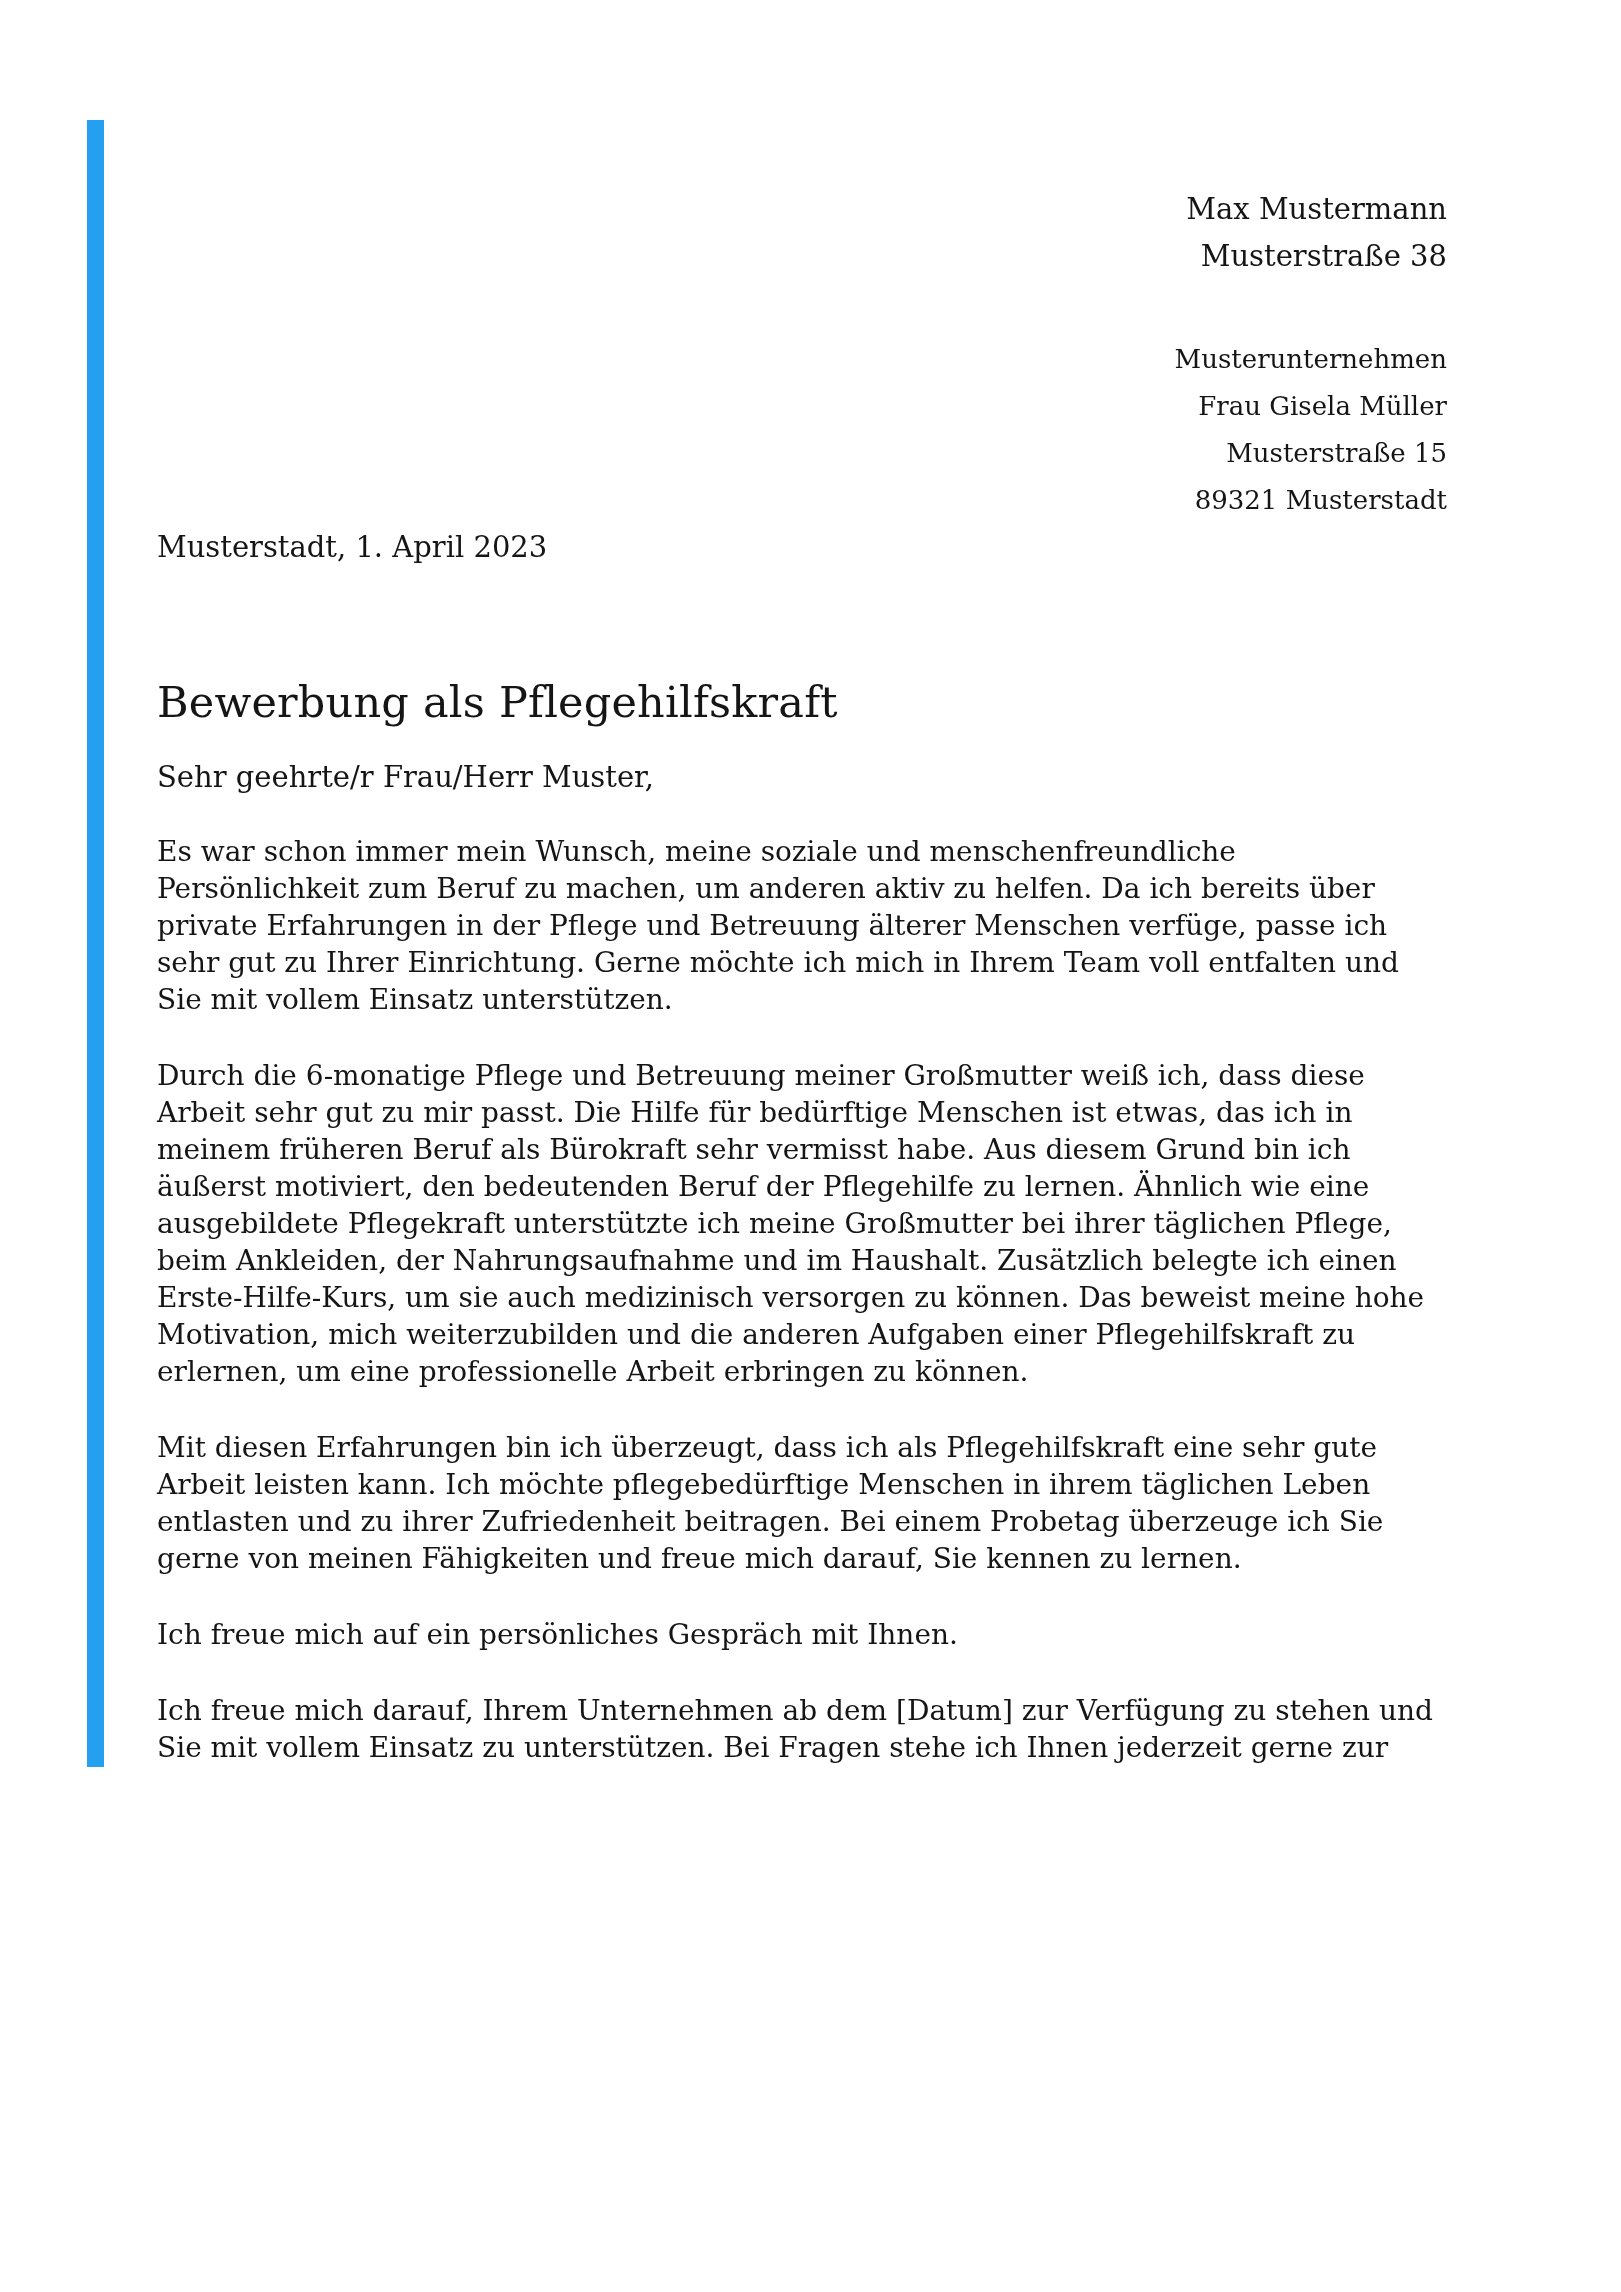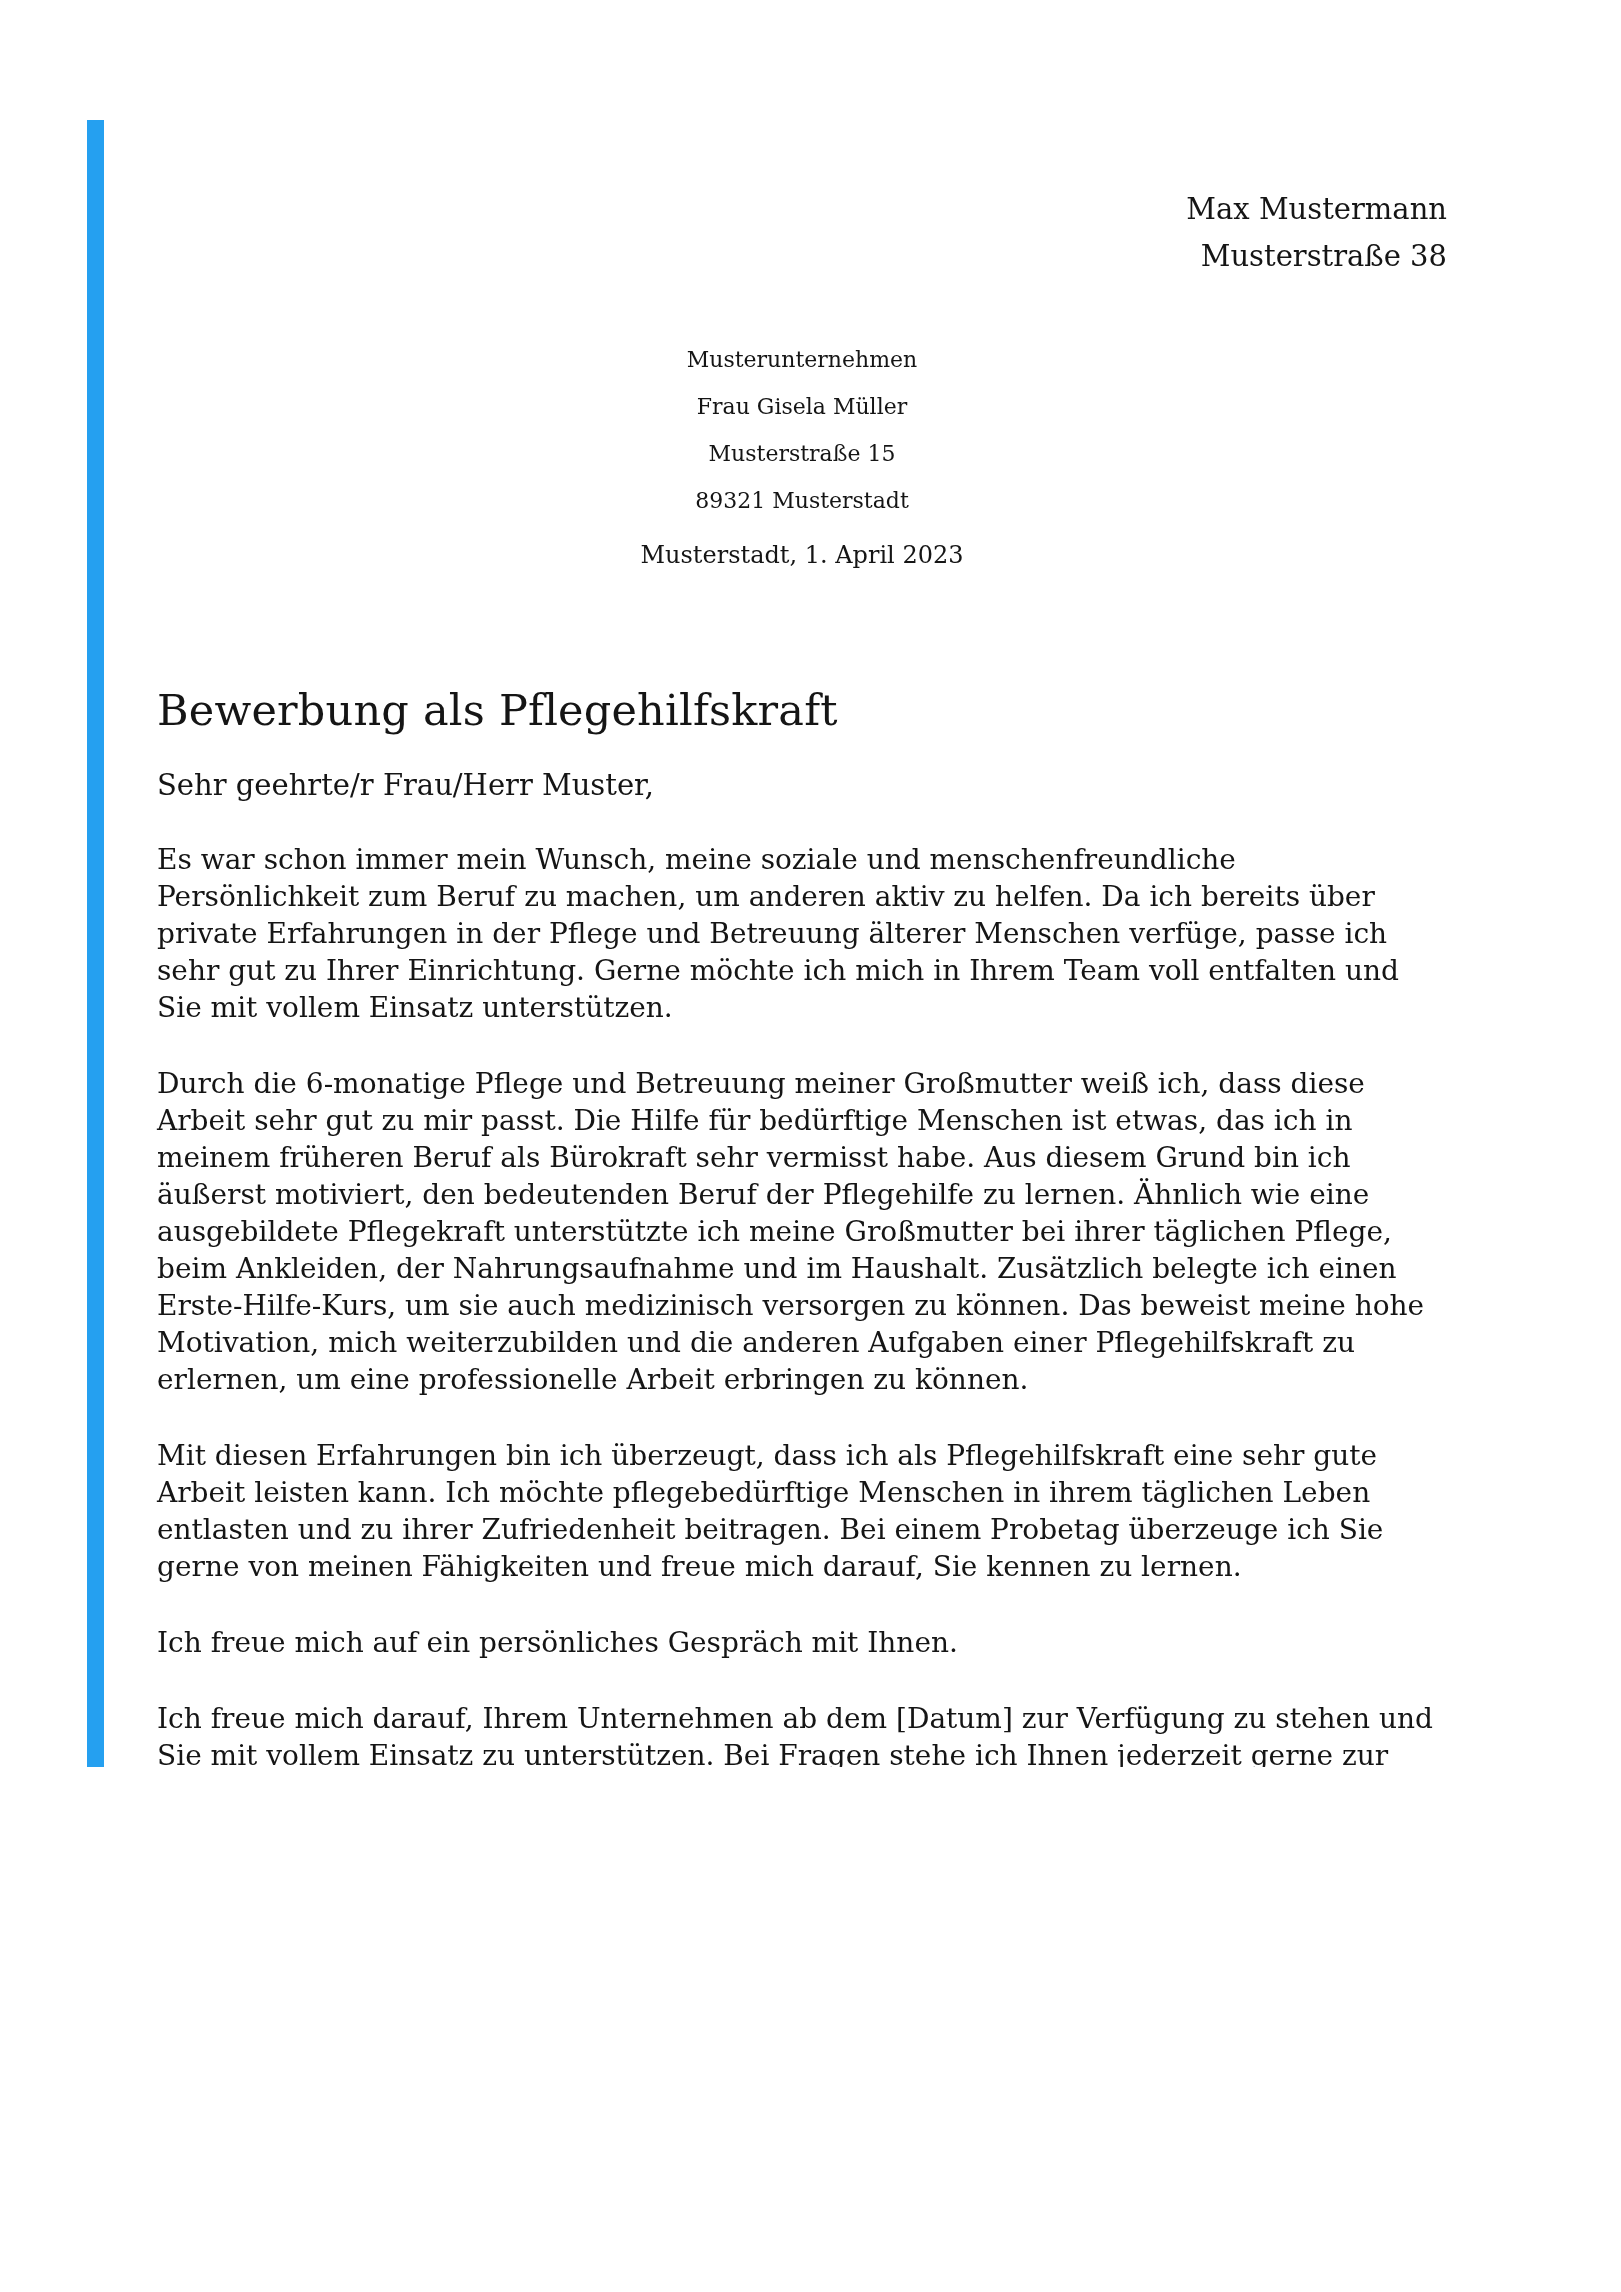--- a/index.html
+++ b/index.html
@@ -28,28 +28,28 @@
     width: 1290px;
   }
   .sender-block {
     margin-top: 186px;
     text-align: right;
     font-size: 29px;
     line-height: 47px;
   }
   .recipient-block {
     margin-top: 56px;
-    text-align: center;
-    font-size: 22px;
+    text-align: right;
+    font-size: 26px;
     line-height: 47px;
   }
   .date-line {
-    margin-top: 8px;
-    text-align: center;
-    font-size: 24px;
+    margin-top: 0;
+    text-align: left;
+    font-size: 29px;
     line-height: 47px;
   }
   .subject-line {
     margin-top: 104px;
     font-size: 43px;
     line-height: 55px;
     font-weight: 400;
     letter-spacing: 0.2px;
   }
   .salutation {

